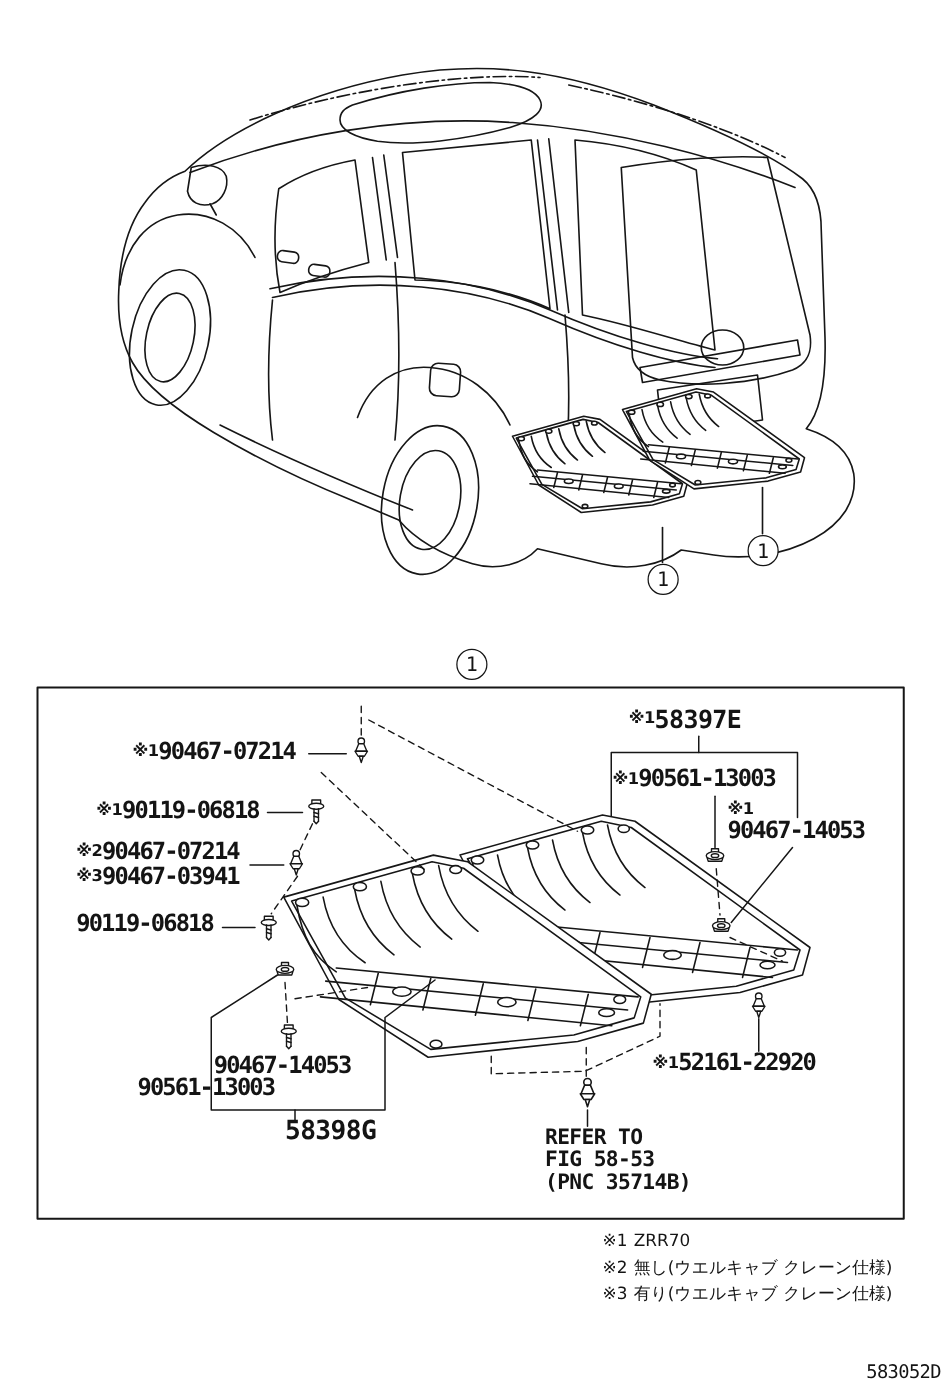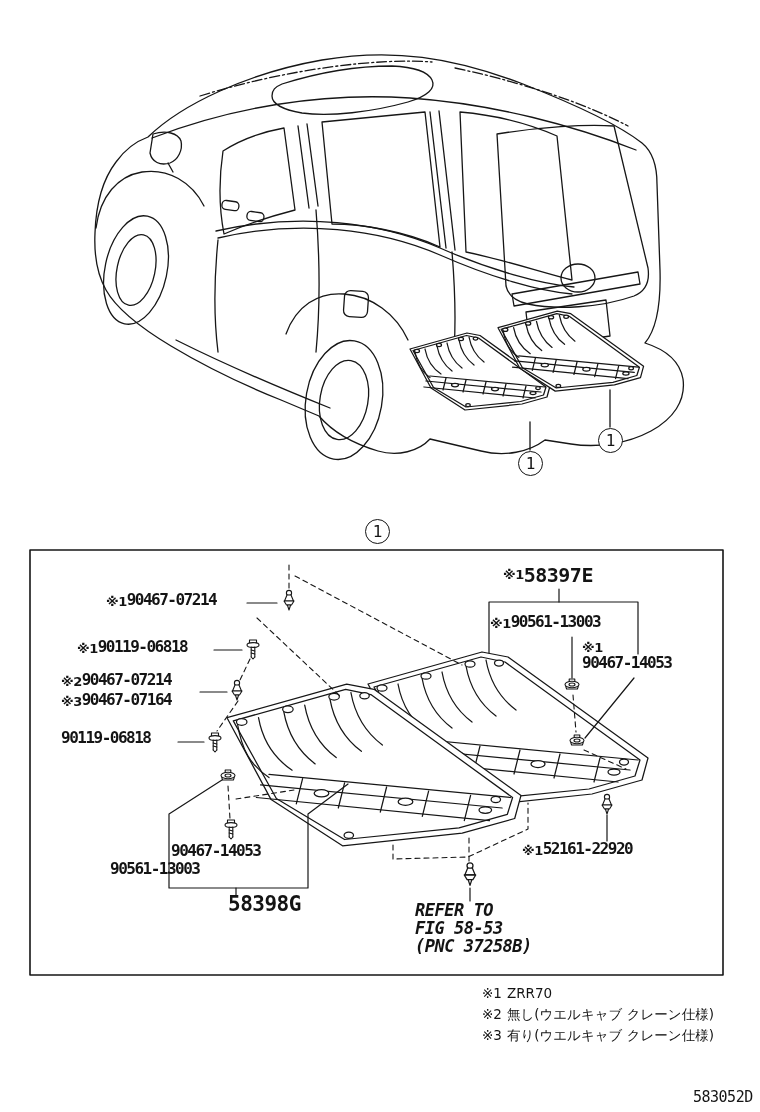--- a/index.html
+++ b/index.html
@@ -4,21 +4,21 @@
 <style>
   html,body{margin:0;padding:0;}
   body{
     width:760px;height:1112px;position:relative;background:#ffffff;
     font-family:"DejaVu Sans Mono", monospace;color:#141414;overflow:hidden;
   }
   svg{position:absolute;left:0;top:0;}
   .plate-art path,.plate-art ellipse{vector-effect:non-scaling-stroke;}
   .plabel{position:absolute;white-space:nowrap;display:flex;align-items:flex-start;line-height:1;}
   .marker{font-family:"DejaVu Sans", sans-serif;font-size:13px;font-weight:bold;margin-top:3px;letter-spacing:-0.5px;}
-  .pnum{font-size:16px;font-weight:bold;letter-spacing:-1.5px;}
+  .pnum{font-size:19px;font-weight:bold;letter-spacing:-1.5px;}
   .big .pnum{font-size:20px;letter-spacing:-0.5px;}
   .big2 .pnum{font-size:21px;letter-spacing:-0.5px;margin-left:28px;}
   .stack{display:block;}
   .stack .marker{display:block;margin:0 0 1px 0;}
   .stack .pnum{display:block;}
   .callout{
     position:absolute;border:1.5px solid #141414;border-radius:50%;
     width:23px;height:23px;display:flex;align-items:center;justify-content:center;
     font-size:16px;font-weight:normal;background:#fff;
   }
@@ -174,21 +174,21 @@
 <div class="plabel" style="left:77px;top:639px;">
   <span class="marker">※1</span>
   <span class="pnum">90119-06818</span>
 </div>
 <div class="plabel" style="left:61px;top:672px;">
   <span class="marker">※2</span>
   <span class="pnum">90467-07214</span>
 </div>
 <div class="plabel" style="left:61px;top:692px;">
   <span class="marker">※3</span>
-  <span class="pnum">90467-07164</span>
+  <span class="pnum">90467-03941</span>
 </div>
 <div class="plabel" style="left:61px;top:730px;">
   <span class="pnum">90119-06818</span>
 </div>
 <div class="plabel big" style="left:503px;top:565px;">
   <span class="marker">※1</span>
   <span class="pnum">58397E</span>
 </div>
 <div class="plabel" style="left:490px;top:614px;">
   <span class="marker">※1</span>
@@ -205,24 +205,24 @@
   <span class="pnum">90561-13003</span>
 </div>
 <div class="plabel big2" style="left:200px;top:894px;">
   <span class="pnum">58398G</span>
 </div>
 <div class="plabel" style="left:522px;top:841px;">
   <span class="marker">※1</span>
   <span class="pnum">52161-22920</span>
 </div>
 
-<div class="refer" style="left:415px;top:901px;font-style:italic;">
+<div class="refer" style="left:436px;top:901px;">
   <div>REFER TO</div>
   <div>FIG 58-53</div>
-  <div>(PNC 37258B)</div>
+  <div>(PNC 35714B)</div>
 </div>
 
 <div class="footnote" style="left:482px;top:985px;">
   <span class="fmark">※1</span>
   <span>ZRR70</span>
 </div>
 <div class="footnote" style="left:482px;top:1006px;">
   <span class="fmark">※2</span>
   <span>無し(ウエルキャブ クレーン仕様)</span>
 </div>

